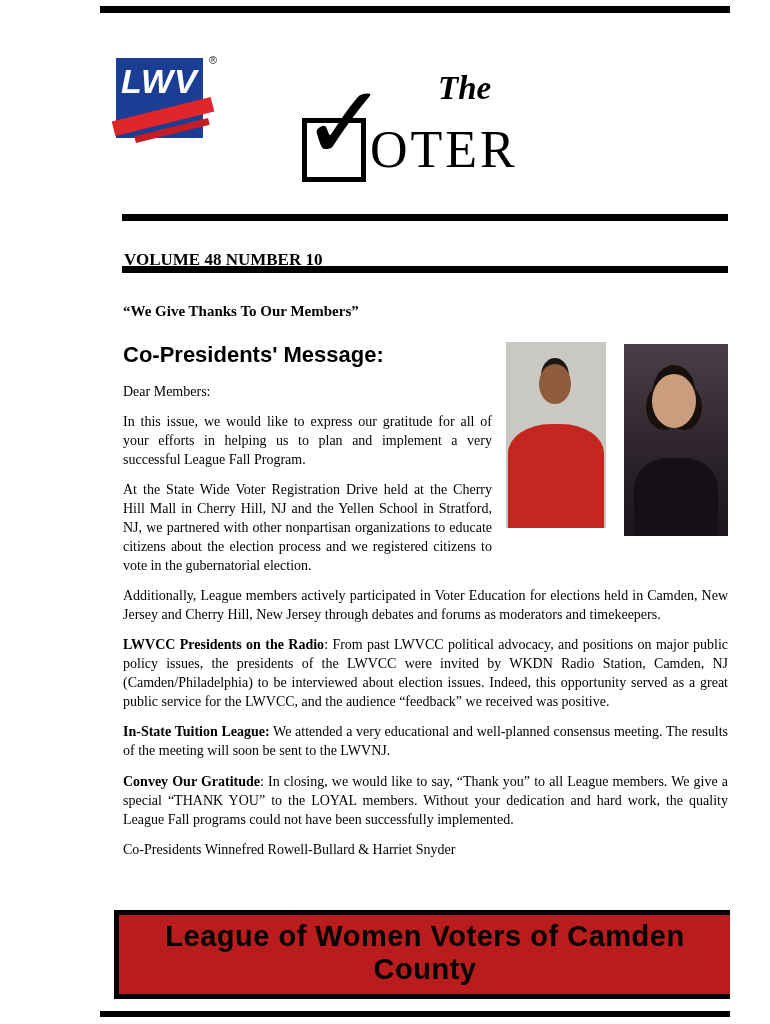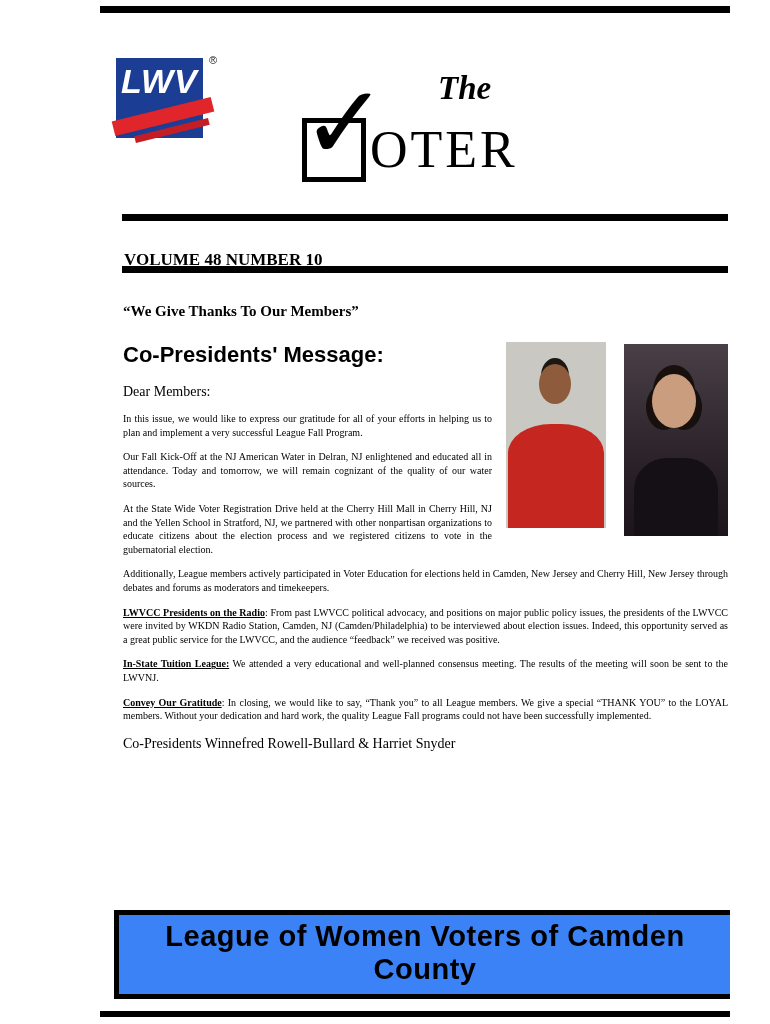--- a/index.html
+++ b/index.html
@@ -129,32 +129,32 @@
     border-radius: 40% 40% 0 0;
   }
 
   .heading {
     font-family: "Liberation Sans", sans-serif;
     font-weight: bold; font-size: 22px;
     margin-bottom: 16px;
   }
   .salutation { font-size: 14px; margin-bottom: 12px; }
   .content p {
-    font-size: 10px; line-height: 1.36;
+    font-size: 14px; line-height: 1.36;
     text-align: justify;
     margin-bottom: 11px;
   }
-  .content p b { font-weight: bold; text-decoration: underline; }
+  .content p b { font-weight: bold; }
   .closing { margin-top: 4px; font-size: 14px; line-height: 1.36; }
 
   
   .banner {
     position: absolute; left: 74px; top: 910px; width: 622px;
     border: 5px solid #000;
-    background: #3b82f6;
+    background: #b91c1c;
     text-align: center;
     padding: 5px 0 8px;
   }
   .banner-text {
     font-family: "Liberation Sans", sans-serif;
     font-weight: bold; font-size: 29px;
     letter-spacing: 0.5px;
   }
 </style>
 </head>
@@ -191,21 +191,20 @@
 
     <div class="photos">
       <div class="photo photo-1"></div>
       <div class="photo photo-2"></div>
     </div>
 
     <div class="heading">Co-Presidents' Message:</div>
     <div class="salutation">Dear Members:</div>
 
     <p><span>In this issue, we would like to express our gratitude for all of your efforts in helping us to plan and implement a very successful League Fall Program.</span></p>
-    <p><span>Our Fall Kick-Off at the NJ American Water in Delran, NJ enlightened and educated all in attendance. Today and tomorrow, we will remain cognizant of the quality of our water sources.</span></p>
     <p><span>At the State Wide Voter Registration Drive held at the Cherry Hill Mall in Cherry Hill, NJ and the Yellen School in Stratford, NJ,  we partnered with other nonpartisan organizations to educate citizens about the election process and we  registered citizens to vote in the gubernatorial election.</span></p>
     <p><span>Additionally, League members actively participated in Voter Education for elections held in Camden, New Jersey and Cherry Hill, New Jersey through debates and forums as moderators and timekeepers.</span></p>
     <p><b>LWVCC Presidents on the Radio</b><span>: From past LWVCC  political advocacy, and positions on major public policy issues, the presidents of the LWVCC were invited by WKDN Radio Station, Camden, NJ (Camden/Philadelphia) to be interviewed about election issues. Indeed, this opportunity served as a great public service for the LWVCC, and the audience “feedback” we received was positive.</span></p>
     <p><b>In-State Tuition League:</b><span> We attended a very educational and well-planned consensus meeting. The results of the meeting will soon be sent to the LWVNJ.</span></p>
     <p><b>Convey Our Gratitude</b><span>: In closing, we would like to say, “Thank you” to all League members. We give a special “THANK YOU” to the LOYAL members. Without your dedication and hard work, the quality League Fall programs could not have been successfully implemented.</span></p>
 
     <div class="closing">
       <div>Co-Presidents Winnefred Rowell-Bullard &amp; Harriet Snyder</div>
     </div>
   </div>

